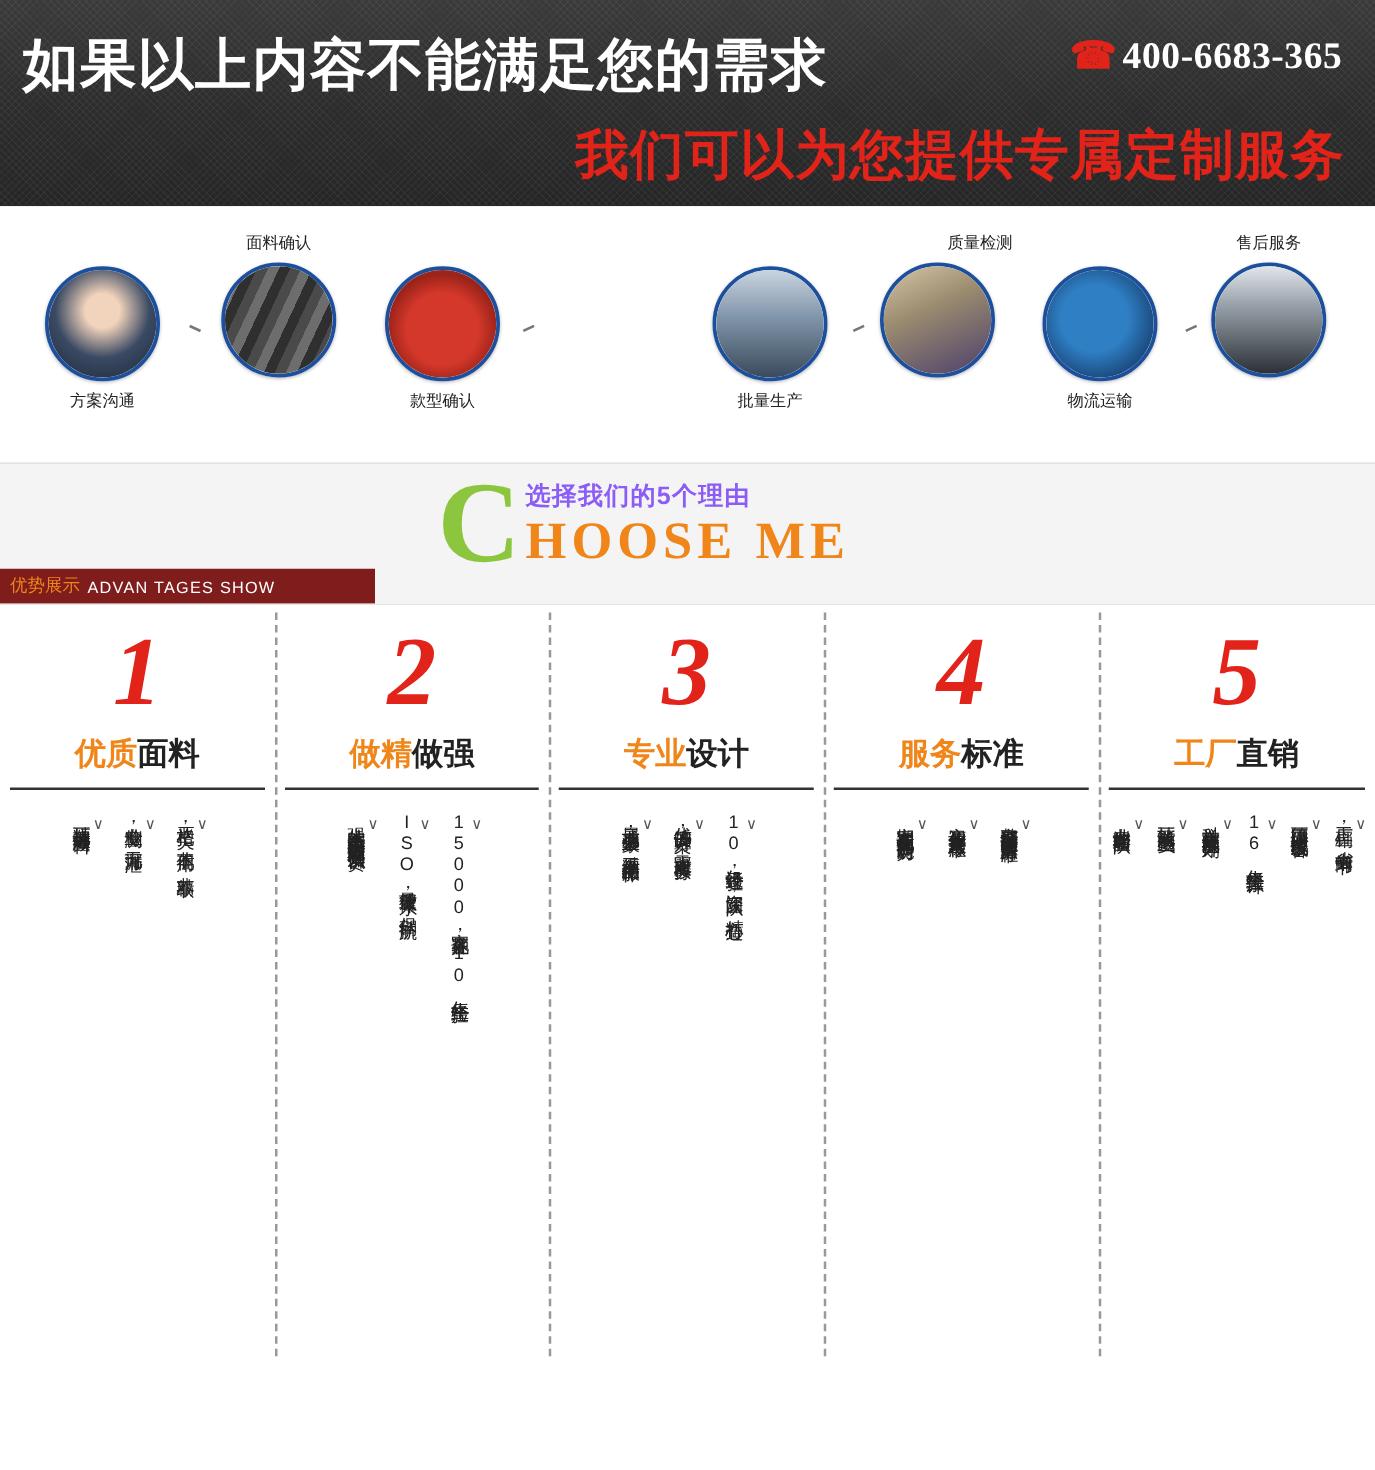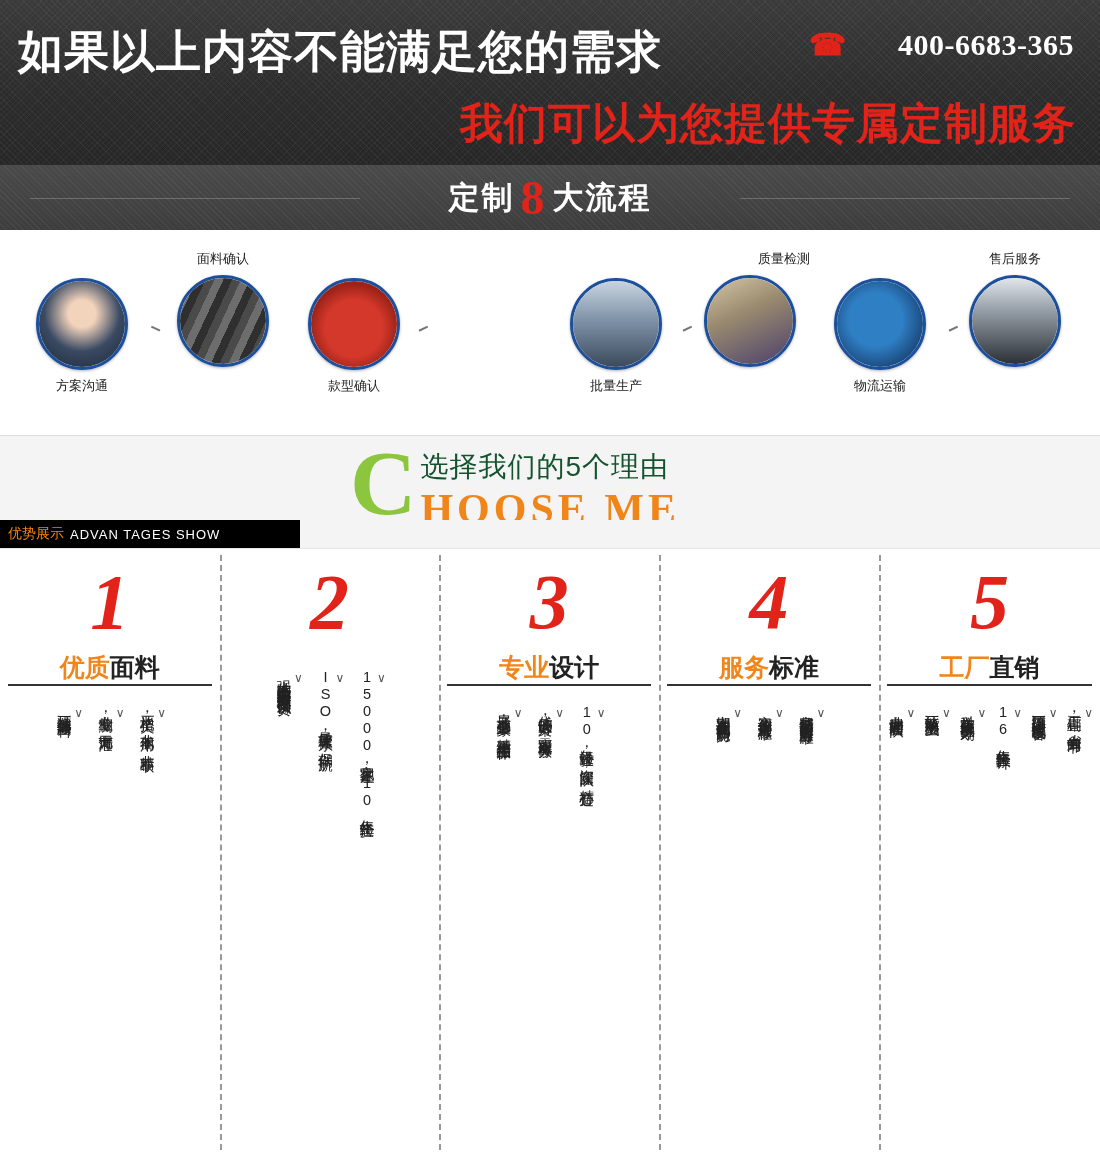--- a/index.html
+++ b/index.html
@@ -47,21 +47,20 @@
     line-height: 34px;
     text-align: center;
     font-weight: bold;
   }
   .phone-number {
     color: #ffffff;
     font-size: 30px;
     font-weight: bold;
     font-family: "Liberation Serif", serif;
     letter-spacing: 0.5px;
-    margin-left: 47px;
   }
   .header-line2 {
     position: absolute;
     right: 24px;
     top: 95px;
     color: #e2231a;
     font-size: 43px;
     font-weight: bold;
     letter-spacing: 1px;
     white-space: nowrap;
@@ -172,23 +171,23 @@
   }
   .big-c {
     font-family: "Liberation Serif", serif;
     font-size: 92px;
     line-height: 0.95;
     color: #8cc63f;
     font-weight: bold;
   }
   .choose-text { margin-left: 4px; margin-top: 8px; }
   .choose-cn {
-    font-size: 28px;
-    color: #14532d;
-    font-weight: normal;
+    font-size: 20px;
+    color: #8b5cf6;
+    font-weight: bold;
     letter-spacing: 1px;
   }
   .choose-en {
     font-family: "Liberation Serif", serif;
     font-size: 42px;
     color: #f08519;
     letter-spacing: 4px;
     font-weight: bold;
     line-height: 1;
     margin-top: 2px;
@@ -197,21 +196,21 @@
   
   .adv-bar {
     height: 28px;
     position: relative;
     background: #f4f4f4;
   }
   .adv-tab {
     position: absolute;
     left: 0; top: 0;
     width: 300px; height: 28px;
-    background: #000000;
+    background: #7f1d1d;
     color: #ffffff;
     display: flex;
     align-items: center;
     padding-left: 8px;
     gap: 6px;
   }
   .adv-cn { color: #f08519; font-size: 14px; }
   .adv-en { color: #ffffff; font-size: 13px; letter-spacing: 1px; }
 
   
@@ -240,21 +239,21 @@
     line-height: 1;
     color: #e2231a;
     font-weight: bold;
     font-style: italic;
     height: 88px;
   }
   .col-title {
     text-align: center;
     font-size: 25px;
     font-weight: bold;
-    padding-bottom: 0;
+    padding-bottom: 11px;
     border-bottom: 2px solid #333;
     margin: 0 8px 0 8px;
     white-space: nowrap;
   }
   .col-title .o { color: #f08519; }
   .col-title .d { color: #222; }
   .items {
     display: flex;
     flex-direction: row-reverse;
     justify-content: center;
@@ -289,27 +288,20 @@
 
   <div class="header">
     <div class="header-line1">如果以上内容不能满足您的需求</div>
     <div class="phone-block">
       <div class="phone-icon">☎</div>
       <div class="phone-number">400-6683-365</div>
     </div>
     <div class="header-line2">我们可以为您提供专属定制服务</div>
   </div>
 
-  <div class="process-band">
-    <div class="process-title">
-      <span>定制</span>
-      <span class="num">8</span>
-      <span>大流程</span>
-    </div>
-  </div>
 
   <div class="steps">
 
     <div class="step" style="left:22px; top:48px;">
       <div class="circle">
           <div class="ph ph-op"></div>
         </div>
       <div class="step-label">方案沟通</div>
     </div>
     <div class="arrow" style="left:150px; top:88px;">−</div>
@@ -387,20 +379,23 @@
       </div>
       <div class="items">
         <span class="vitem">严格把关，非优不用 非精不取</span>
         <span class="vitem">专业检测，无漏可泄</span>
         <span class="vitem">精挑细选每一款面料</span>
       </div>
     </div>
 
     <div class="col">
       <div class="num-big">2</div>
+      <div class="col-title">
+        <span class="o">做精</span><span class="d">做强</span>
+      </div>
       <div class="items">
         <span class="vitem">15000家客户见证，10年生产经验</span>
         <span class="vitem">ISO质量管理体系，保驾护航</span>
         <span class="vitem">强大的生产能力科学灵活的生产管理制度知识供货</span>
       </div>
     </div>
 
     <div class="col">
       <div class="num-big">3</div>
       <div class="col-title">

